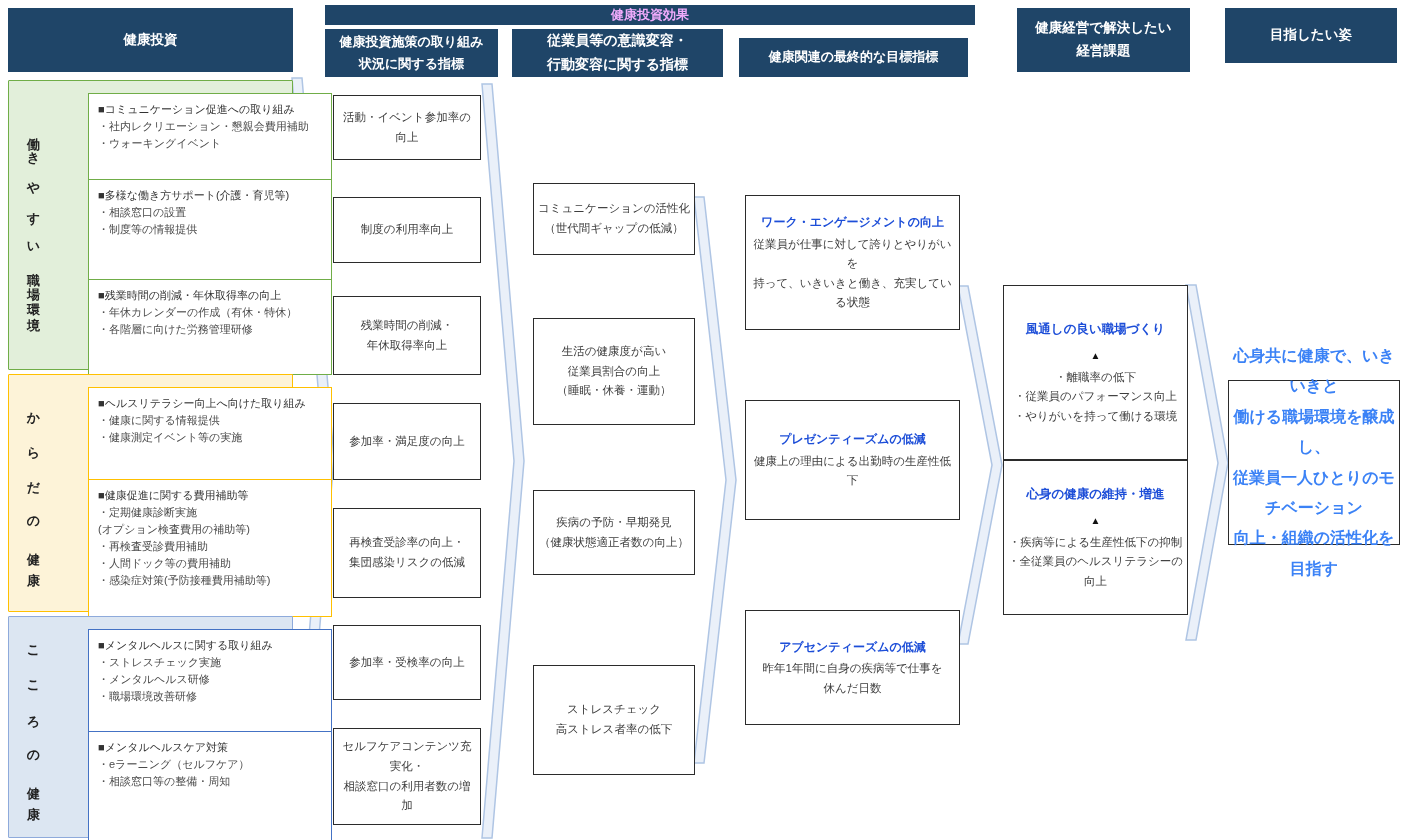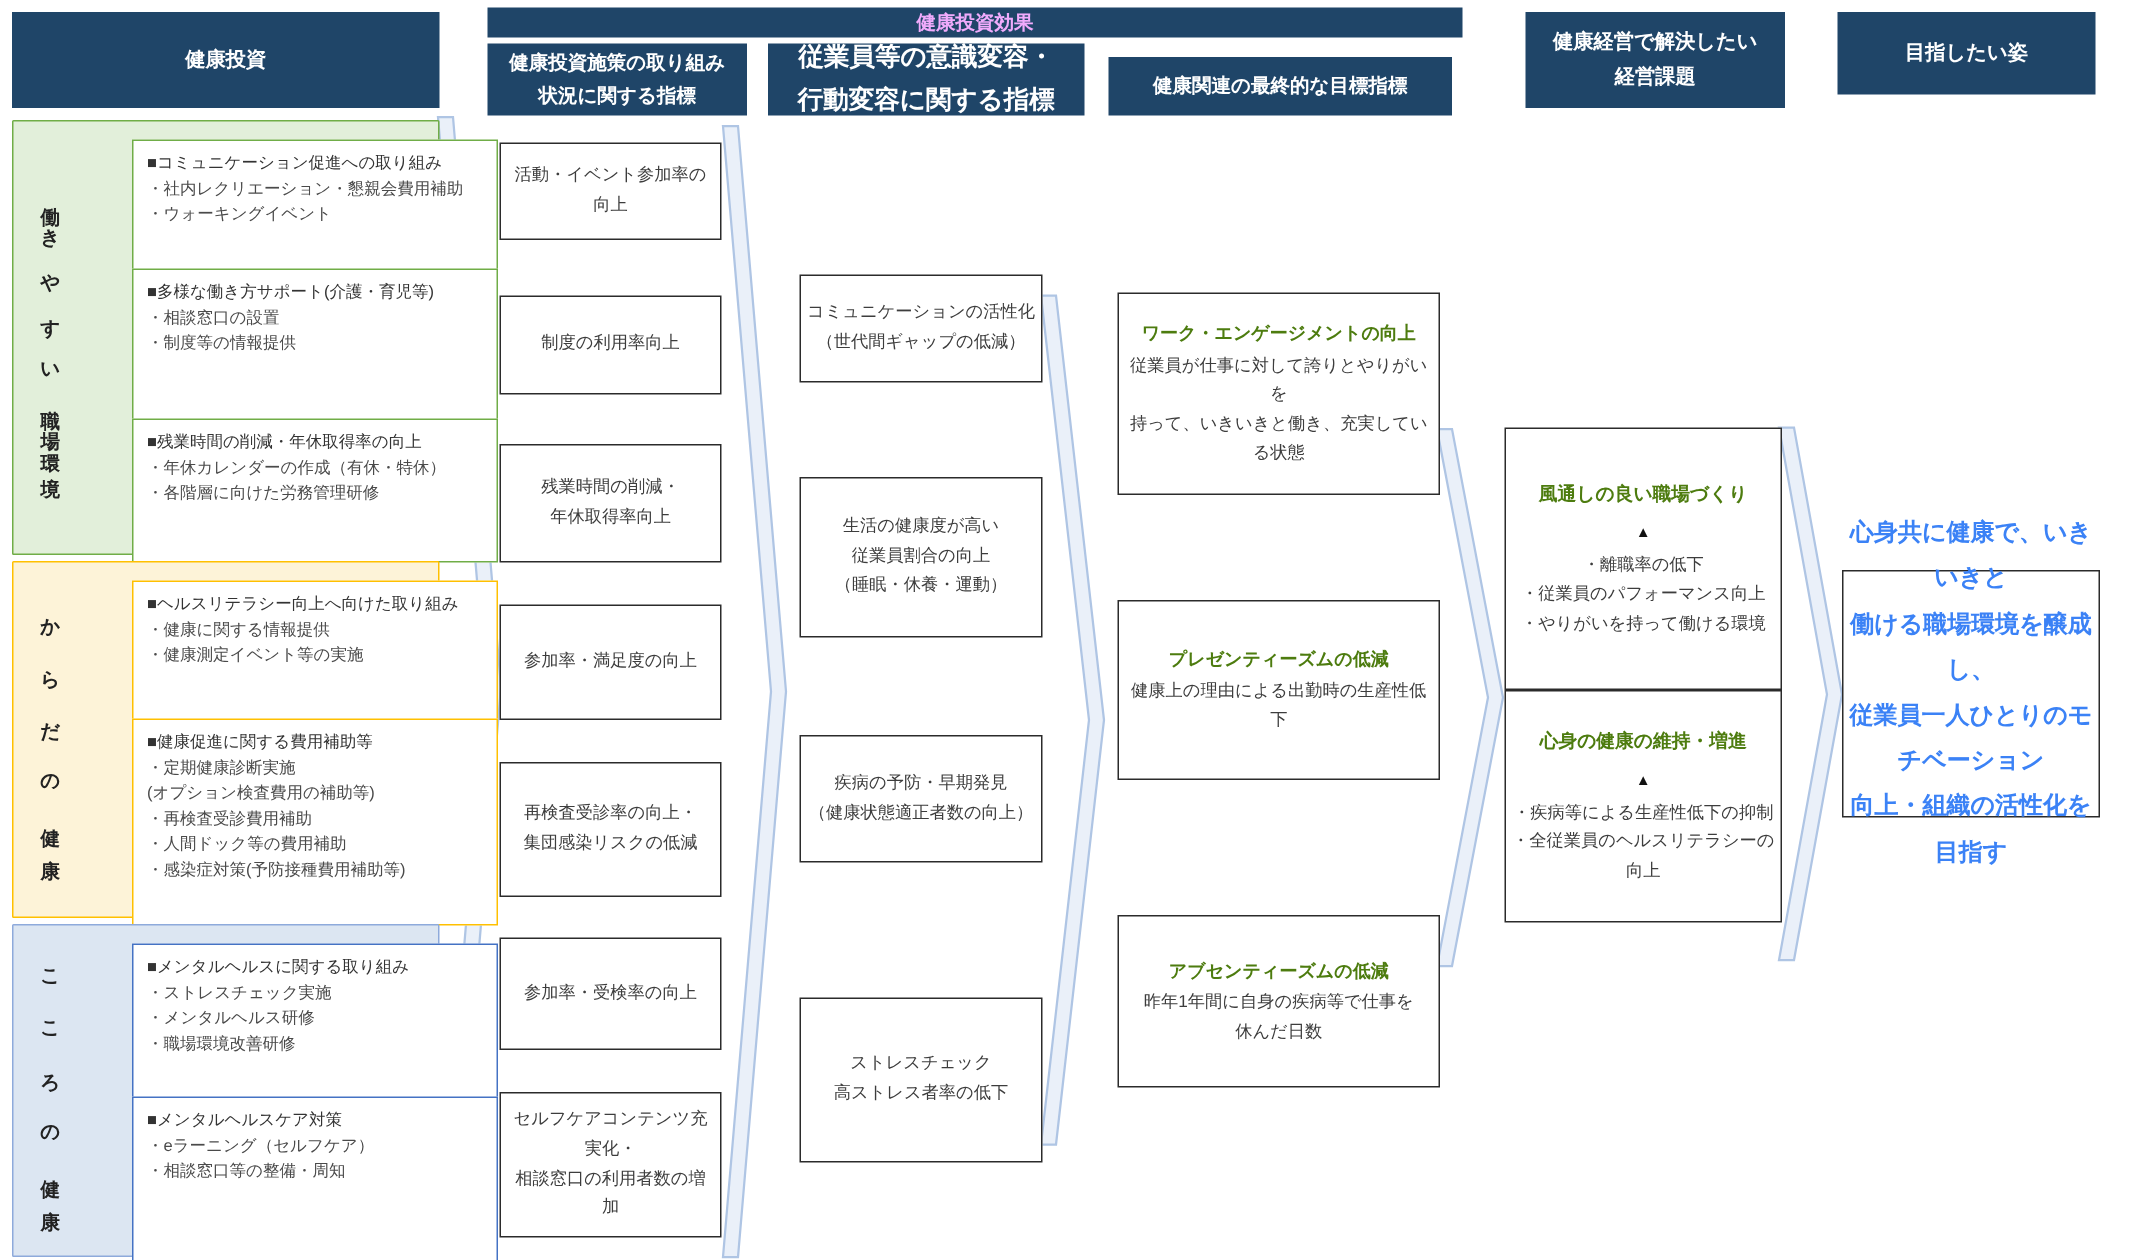--- a/index.html
+++ b/index.html
@@ -18,37 +18,37 @@
   .green .vlabel{letter-spacing:15px;}
   .yellow .vlabel,.blue .vlabel{letter-spacing:20px;}
   .ibox{position:absolute;left:47px;width:224px;background:#fff;border:1.2px solid;padding:7px 9px;font-size:11px;line-height:1.55;margin-left:32px;}
   .green .ibox{border-color:#70ad47;}
   .yellow .ibox{border-color:#ffc000;}
   .blue .ibox{border-color:#4472c4;}
   .btitle{color:#333;}
   .bitem{color:#4a4a4a;}
   
   .obox{background:#fff;border:1px solid #2b2b2b;display:flex;flex-direction:column;align-items:center;justify-content:center;text-align:center;font-size:11.5px;line-height:1.7;color:#3d3d3d;padding:4px;}
-  .t-bold{font-weight:bold;color:#4d7c0f;font-size:12px;margin-bottom:2px;}
+  .t-bold{font-weight:bold;color:#1d4ed8;font-size:12px;margin-bottom:2px;}
   .tri{font-size:10px;color:#111;margin:5px 0 4px 0;}
   .vision-text{font-weight:bold;color:#3b82f6;font-size:16px;line-height:1.9;}
   svg.arrow{position:absolute;overflow:visible;}
 </style>
 </head>
 <body>
 
 <div class="abs hdr" style="left:8px;top:8px;width:285px;height:64px">
     <span>健康投資</span>
   </div>
 <div class="abs banner" style="left:325px;top:5px;width:650px;height:20px">
     <span>健康投資効果</span>
   </div>
 <div class="abs hdr pre" style="left:325px;top:29px;width:173px;height:48px;font-size:13px">健康投資施策の取り組み
 状況に関する指標</div>
-<div class="abs hdr pre" style="left:512px;top:29px;width:211px;height:48px;font-size:17px">従業員等の意識変容・
+<div class="abs hdr pre" style="left:512px;top:29px;width:211px;height:48px;font-size:14px">従業員等の意識変容・
 行動変容に関する指標</div>
 <div class="abs hdr" style="left:739px;top:38px;width:229px;height:39px;font-size:13px">健康関連の最終的な目標指標</div>
 <div class="abs hdr pre" style="left:1017px;top:8px;width:173px;height:64px">健康経営で解決したい
 経営課題</div>
 <div class="abs hdr" style="left:1225px;top:8px;width:172px;height:55px">目指したい姿</div>
 
 <svg class="arrow" style="left:292px;top:78px" width="42" height="760">
     <polygon points="0,0 10,0 42,380 10,760 0,760 32,380" fill="#eaf0f9" stroke="#afc5e4" stroke-width="1.5"></polygon>
   </svg>
 <svg class="arrow" style="left:482px;top:84px" width="42" height="754">

